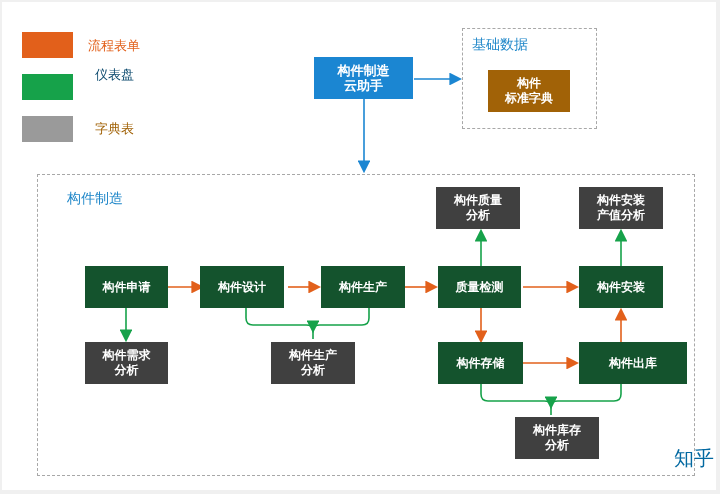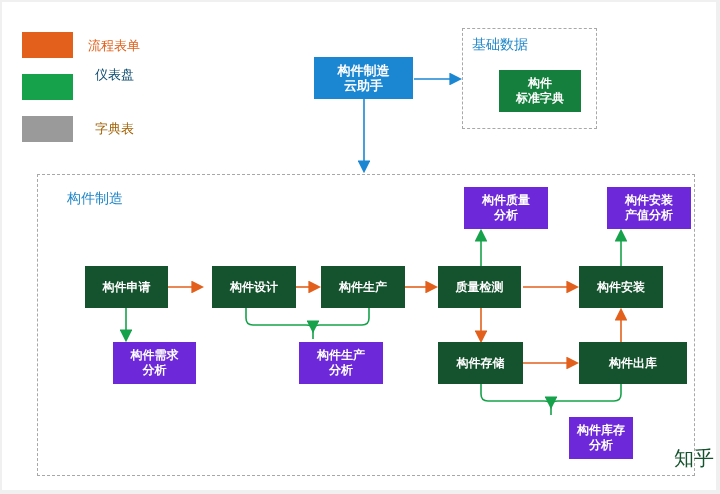--- a/index.html
+++ b/index.html
@@ -4,27 +4,27 @@
 <style>
   html, body { margin:0; padding:0; }
   body { width:720px; height:494px; background:#f0f0f0; position:relative; overflow:hidden;
          font-family:"DejaVu Sans", sans-serif; }
   .canvas { position:absolute; left:2px; top:2px; width:714px; height:488px; background:#fff; }
   .legend-swatch { position:absolute; width:51px; height:26px; }
   .legend-label { position:absolute; font-size:13px;font-family:Liberation Serif, serif; }
   .box { position:absolute; display:flex; align-items:center; justify-content:center; text-align:center;
          color:#fff; font-weight:bold; font-size:12px; line-height:15px; white-space:pre-line; }
   .orange { background:#14532d; }
-  .green { background:#6d28d9;margin-left:28px; }
-  .gray { background:#15803d;margin-left:11px; }
+  .green { background:#404040; }
+  .gray { background:#a16207; }
   .blue { background:#1b86d2; }
   .group { position:absolute; border:1.5px dashed #a8a8a8; }
   .group-title { position:absolute; color:#1f87c9; font-size:14px; }
   svg.lines { position:absolute; left:0; top:0; }
-  .watermark { position:absolute; right:6px; bottom:22px; color:#14532d; font-size:20px; }
+  .watermark { position:absolute; right:6px; bottom:22px; color:#0369a1; font-size:20px; }
 </style>
 </head>
 <body>
 
 <div class="canvas"></div>
 
 <div>
   <div class="legend-swatch" style="left:22px;top:32px;background:#e2601b"></div>
   <div class="legend-label" style="left:88px;top:37px;color:#e2601b">流程表单</div>
   <div class="legend-swatch" style="left:22px;top:74px;background:#16a24a"></div>
@@ -72,31 +72,31 @@
     <path d="M481,384 L481,394 Q481,401 488,401 L544,401 Q551,401 551,406 L551,415 M621,384 L621,394 Q621,401 614,401 L558,401 Q551,401 551,406" marker-end="url(#ag)"></path>
   </g>
 </svg>
 
 <div class="box blue" style="left:314px;top:57px;width:99px;height:42px;font-size:13px">构件制造
 云助手</div>
 <div class="box gray" style="left:488px;top:70px;width:82px;height:42px">构件
 标准字典</div>
 
 <div class="box orange" style="left:85px;top:266px;width:83px;height:42px">构件申请</div>
-<div class="box orange" style="left:212px;top:266px;width:84px;height:42px">构件设计</div>
+<div class="box orange" style="left:200px;top:266px;width:84px;height:42px">构件设计</div>
 <div class="box orange" style="left:321px;top:266px;width:84px;height:42px">构件生产</div>
 <div class="box orange" style="left:438px;top:266px;width:83px;height:42px">质量检测</div>
 <div class="box orange" style="left:579px;top:266px;width:84px;height:42px">构件安装</div>
 <div class="box orange" style="left:438px;top:342px;width:85px;height:42px">构件存储</div>
 <div class="box orange" style="left:579px;top:342px;width:108px;height:42px">构件出库</div>
 
 <div class="box green" style="left:85px;top:342px;width:83px;height:42px">构件需求
 分析</div>
 <div class="box green" style="left:271px;top:342px;width:84px;height:42px">构件生产
 分析</div>
 <div class="box green" style="left:436px;top:187px;width:84px;height:42px">构件质量
 分析</div>
 <div class="box green" style="left:579px;top:187px;width:84px;height:42px">构件安装
 产值分析</div>
-<div class="box green" style="left:541px;top:417px;width:64px;height:42px">构件库存
+<div class="box green" style="left:515px;top:417px;width:84px;height:42px">构件库存
 分析</div>
 
 <div class="watermark">知乎</div>
 
 </body></html>

